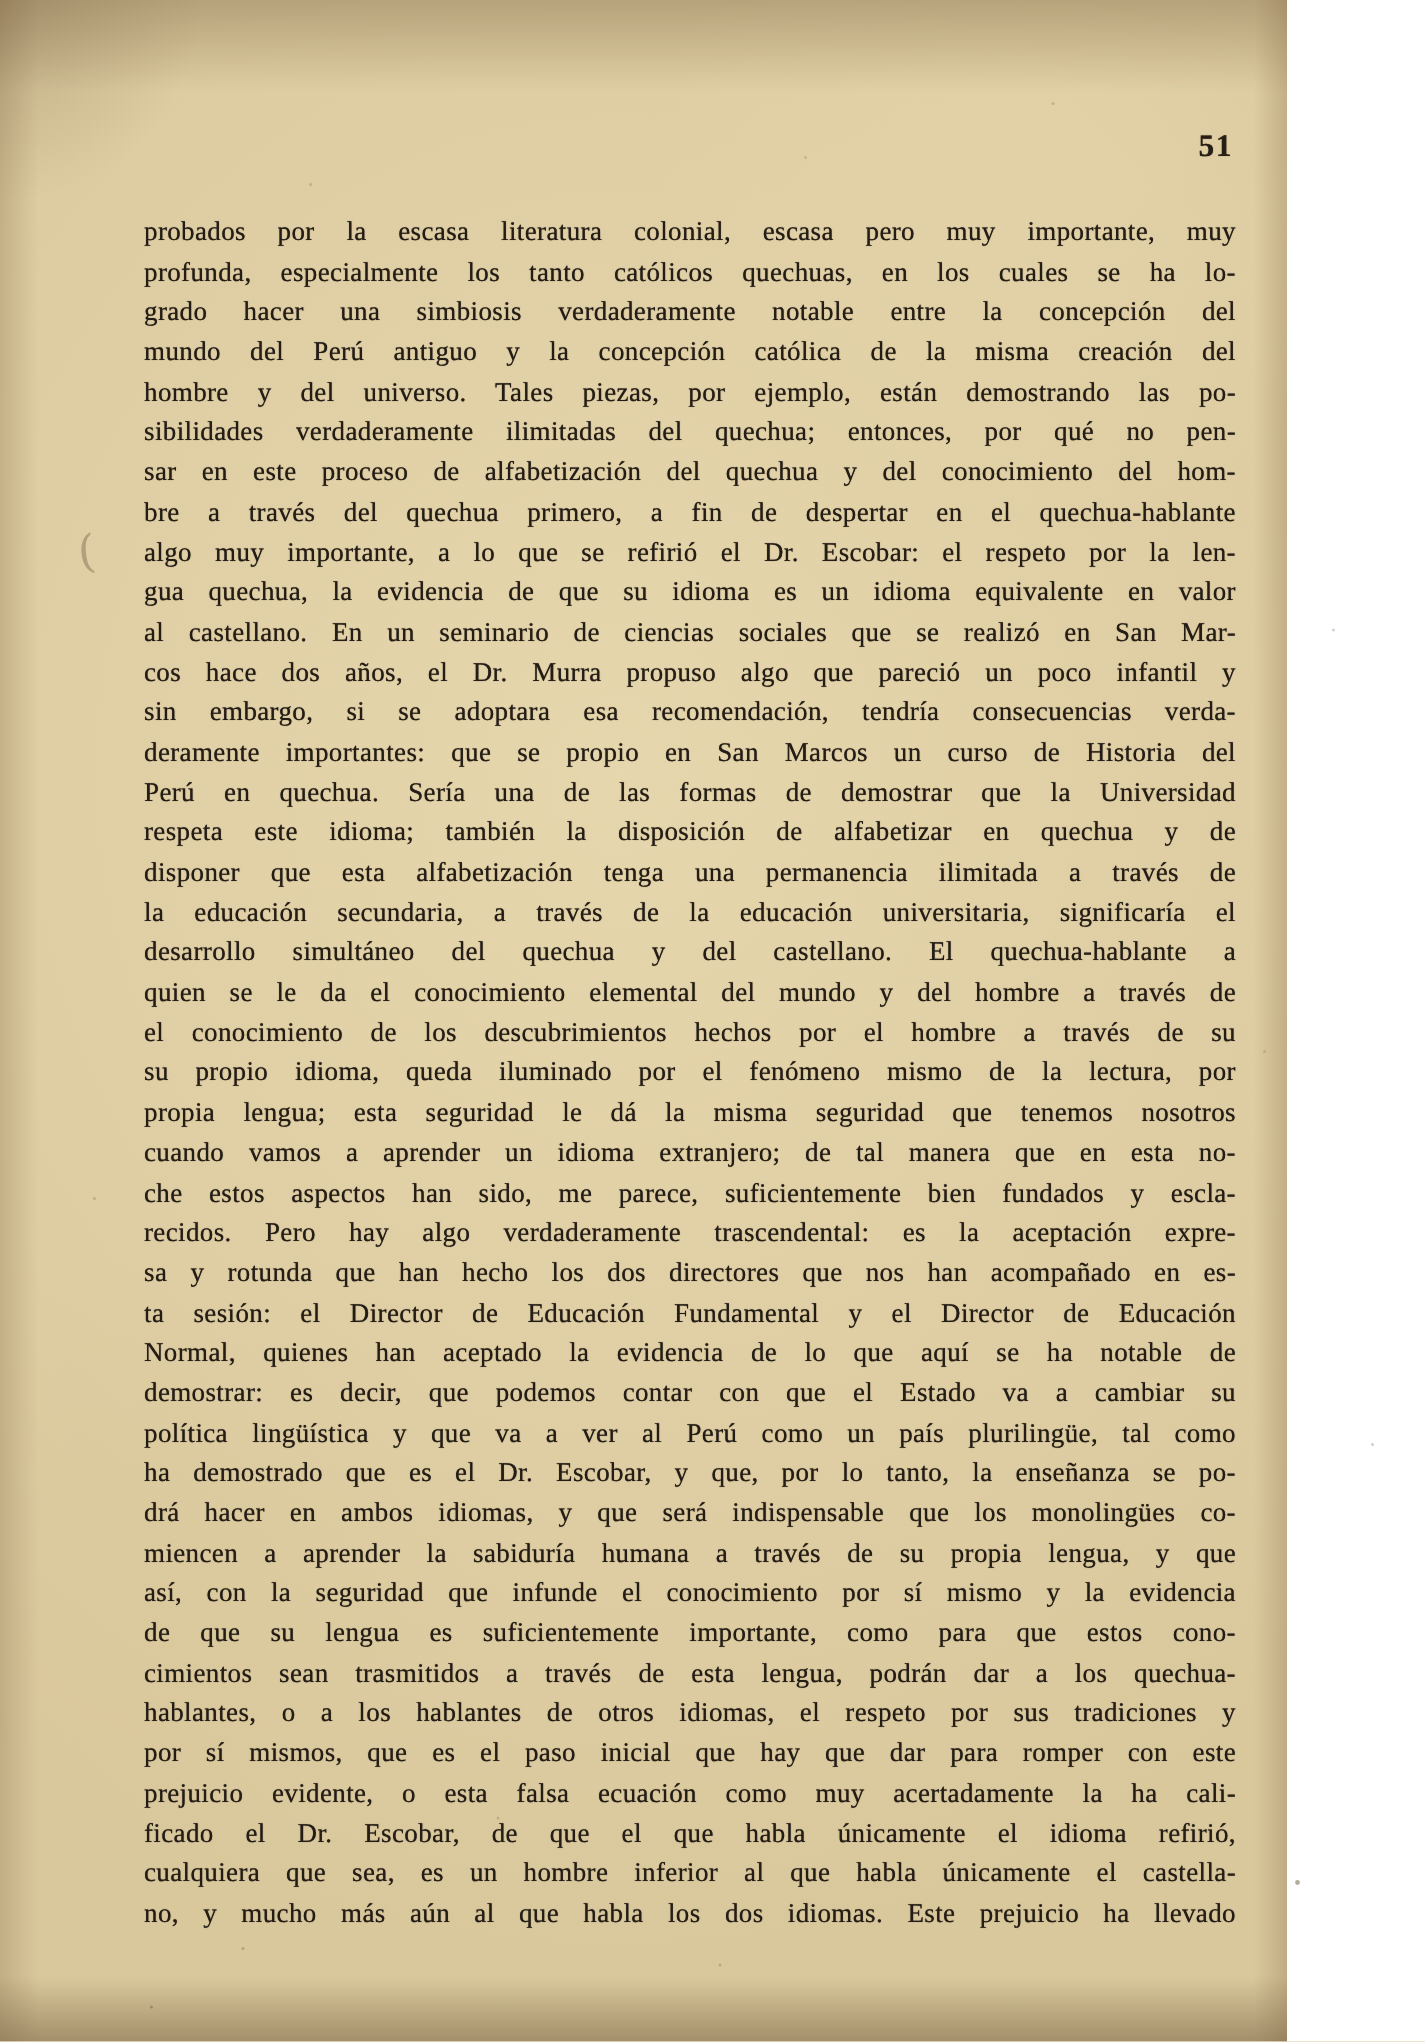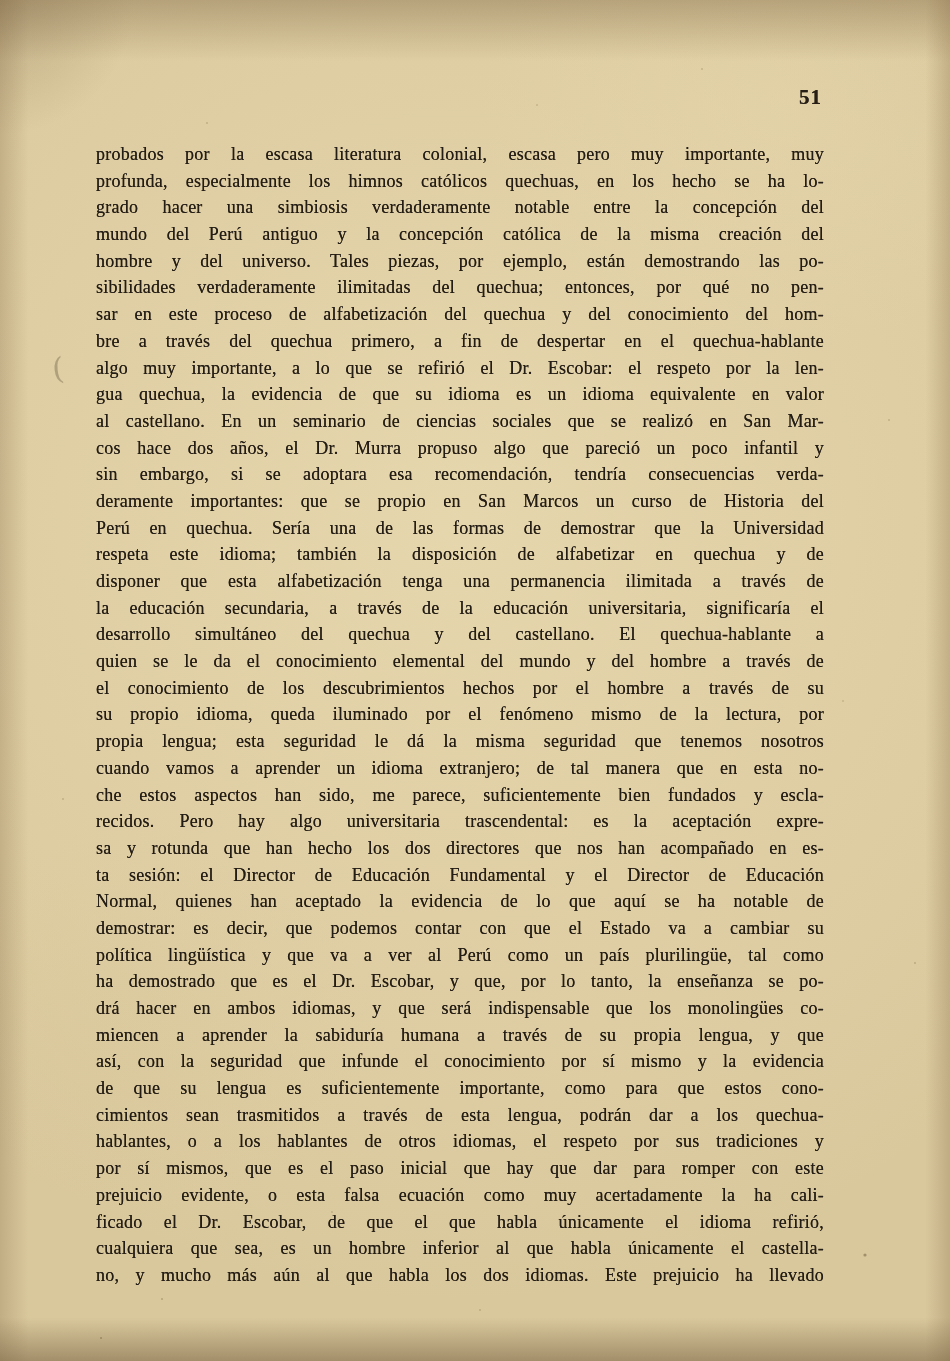--- a/index.html
+++ b/index.html
@@ -5,21 +5,21 @@
   html, body {
     margin: 0;
     padding: 0;
     width: 950px;
     height: 1361px;
     overflow: hidden;
     font-family: "Liberation Serif", "DejaVu Serif", serif;
   }
   .scan {
     position: relative;
-    width: 950px;
+    width: 858px;
     height: 1361px;
     background:
       radial-gradient(circle 180px at 0% 0%, rgba(110,90,60,0.28), rgba(110,90,60,0) 75%),
       linear-gradient(180deg, rgba(128,104,68,0.42) 0%, rgba(128,104,68,0) 4.5%),
       linear-gradient(0deg, rgba(112,92,60,0.52) 0%, rgba(112,92,60,0) 3.2%),
       linear-gradient(90deg, rgba(138,113,76,0.30) 0%, rgba(138,113,76,0) 3%),
       linear-gradient(270deg, rgba(138,113,76,0.32) 0%, rgba(138,113,76,0) 2.6%),
       radial-gradient(ellipse 120% 85% at 48% 38%, rgba(240,226,186,0.55) 0%, rgba(240,226,186,0) 68%),
       radial-gradient(ellipse 45% 25% at 82% 8%, rgba(228,211,168,0.5) 0%, rgba(228,211,168,0) 70%),
       radial-gradient(ellipse 35% 20% at 15% 75%, rgba(214,196,150,0.4) 0%, rgba(214,196,150,0) 70%),
@@ -84,21 +84,21 @@
 </style>
 </head>
 <body>
 
 <div class="scan">
   <div class="speck"></div>
   <div class="page-number">51</div>
   <div class="margin-mark">(</div>
   <div class="text-block">
       <div class="line">probados por la escasa literatura colonial, escasa pero muy importante, muy</div>
-      <div class="line">profunda, especialmente los himnos católicos quechuas, en los hecho se ha lo-</div>
+      <div class="line">profunda, especialmente los tanto católicos quechuas, en los cuales se ha lo-</div>
       <div class="line">grado hacer una simbiosis verdaderamente notable entre la concepción del</div>
       <div class="line">mundo del Perú antiguo y la concepción católica de la misma creación del</div>
       <div class="line">hombre y del universo. Tales piezas, por ejemplo, están demostrando las po-</div>
       <div class="line">sibilidades verdaderamente ilimitadas del quechua; entonces, por qué no pen-</div>
       <div class="line">sar en este proceso de alfabetización del quechua y del conocimiento del hom-</div>
       <div class="line">bre a través del quechua primero, a fin de despertar en el quechua-hablante</div>
       <div class="line">algo muy importante, a lo que se refirió el Dr. Escobar: el respeto por la len-</div>
       <div class="line">gua quechua, la evidencia de que su idioma es un idioma equivalente en valor</div>
       <div class="line">al castellano. En un seminario de ciencias sociales que se realizó en San Mar-</div>
       <div class="line">cos hace dos años, el Dr. Murra propuso algo que pareció un poco infantil y</div>
@@ -108,21 +108,21 @@
       <div class="line">respeta este idioma; también la disposición de alfabetizar en quechua y de</div>
       <div class="line">disponer que esta alfabetización tenga una permanencia ilimitada a través de</div>
       <div class="line">la educación secundaria, a través de la educación universitaria, significaría el</div>
       <div class="line">desarrollo simultáneo del quechua y del castellano. El quechua-hablante a</div>
       <div class="line">quien se le da el conocimiento elemental del mundo y del hombre a través de</div>
       <div class="line">el conocimiento de los descubrimientos hechos por el hombre a través de su</div>
       <div class="line">su propio idioma, queda iluminado por el fenómeno mismo de la lectura, por</div>
       <div class="line">propia lengua; esta seguridad le dá la misma seguridad que tenemos nosotros</div>
       <div class="line">cuando vamos a aprender un idioma extranjero; de tal manera que en esta no-</div>
       <div class="line">che estos aspectos han sido, me parece, suficientemente bien fundados y escla-</div>
-      <div class="line">recidos. Pero hay algo universitaria trascendental: es la aceptación expre-</div>
+      <div class="line">recidos. Pero hay algo verdaderamente trascendental: es la aceptación expre-</div>
       <div class="line">sa y rotunda que han hecho los dos directores que nos han acompañado en es-</div>
       <div class="line">ta sesión: el Director de Educación Fundamental y el Director de Educación</div>
       <div class="line">Normal, quienes han aceptado la evidencia de lo que aquí se ha notable de</div>
       <div class="line">demostrar: es decir, que podemos contar con que el Estado va a cambiar su</div>
       <div class="line">política lingüística y que va a ver al Perú como un país plurilingüe, tal como</div>
       <div class="line">ha demostrado que es el Dr. Escobar, y que, por lo tanto, la enseñanza se po-</div>
       <div class="line">drá hacer en ambos idiomas, y que será indispensable que los monolingües co-</div>
       <div class="line">miencen a aprender la sabiduría humana a través de su propia lengua, y que</div>
       <div class="line">así, con la seguridad que infunde el conocimiento por sí mismo y la evidencia</div>
       <div class="line">de que su lengua es suficientemente importante, como para que estos cono-</div>

